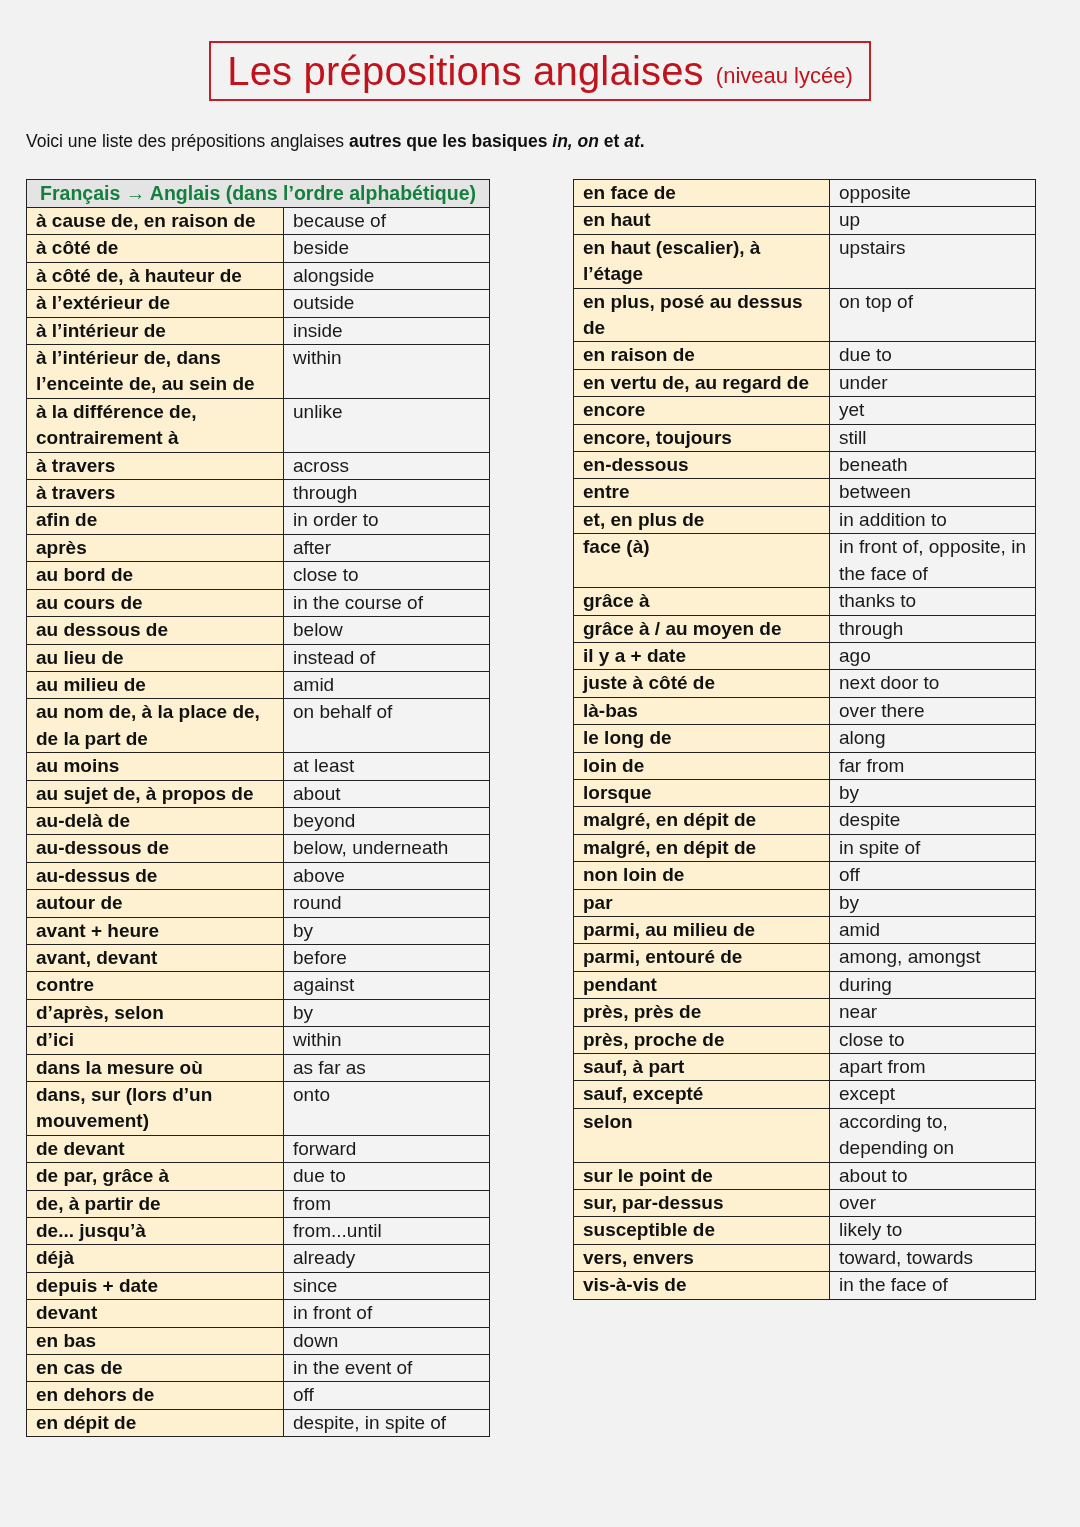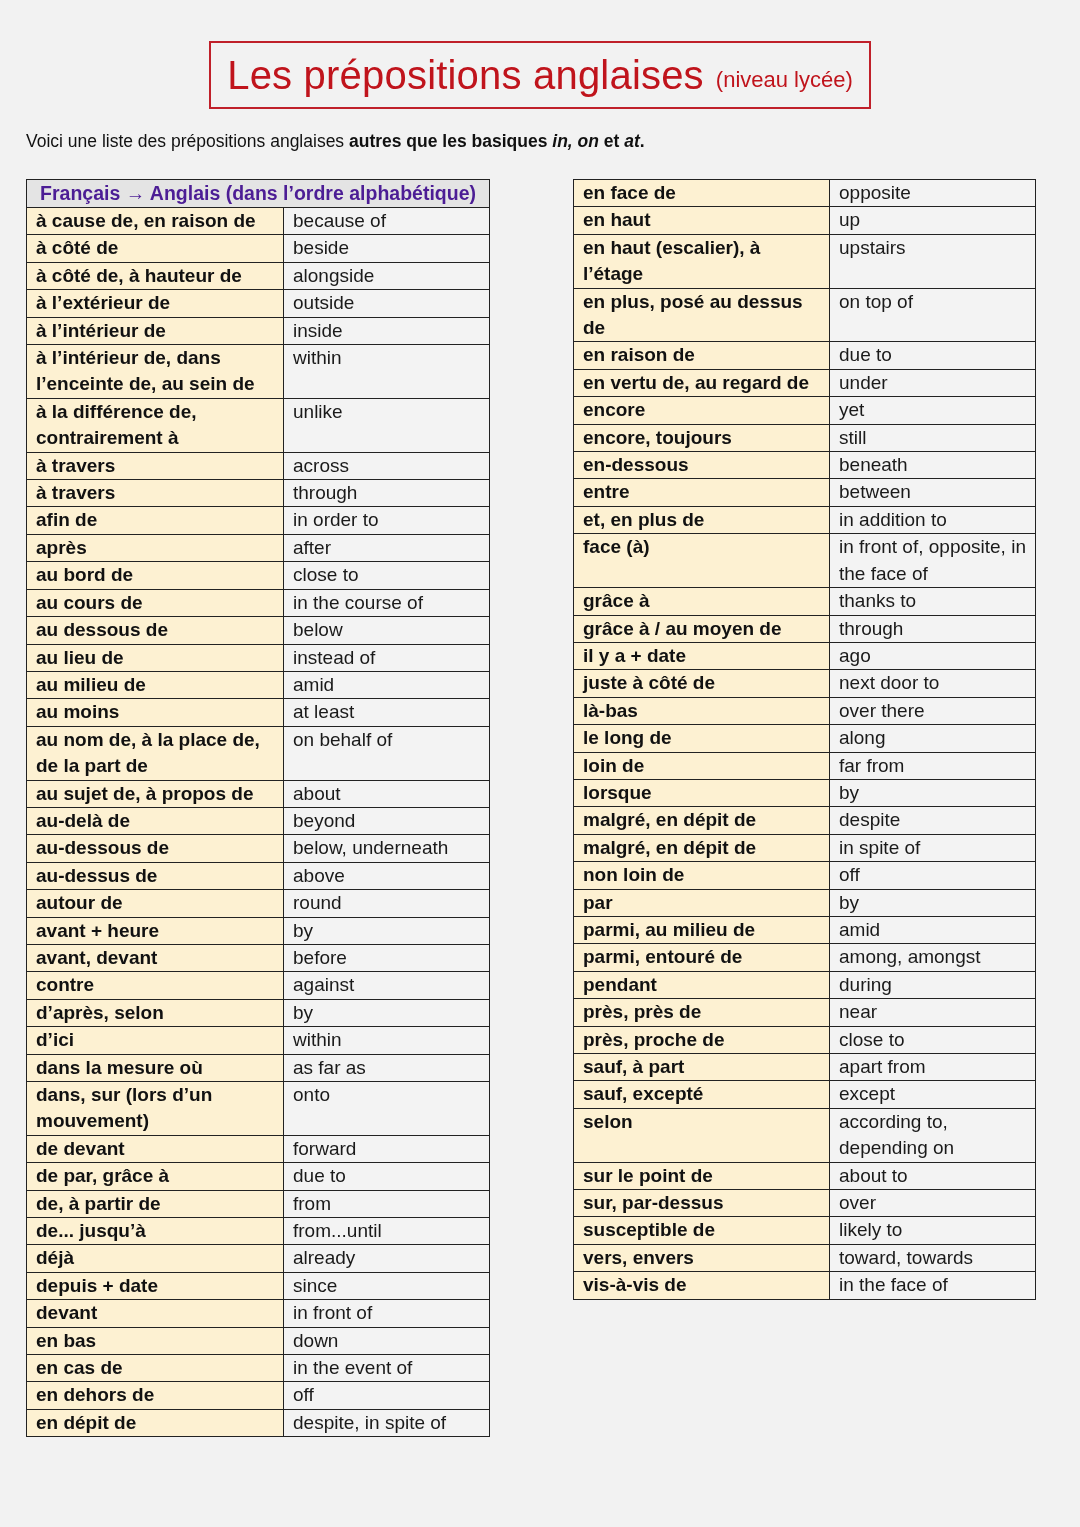--- a/index.html
+++ b/index.html
@@ -7,21 +7,21 @@
     width: 1080px; height: 1527px;
     background: #f2f2f2;
     font-family: "Liberation Sans", "DejaVu Sans", sans-serif;
     color: #111;
     position: relative;
     overflow: hidden;
   }
   .title-box {
     position: absolute;
     left: 209px; top: 41px;
-    width: 662px; height: 68px;
+    width: 662px; height: 60px;
     border: 2px solid #c0202a;
     display: flex; align-items: center; justify-content: center;
     box-sizing: border-box;
     color: #c0141c;
     white-space: nowrap;
   }
   .title-main { font-size: 40px; letter-spacing: 0.2px; }
   .title-sub { font-size: 22px; margin-left: 12px; margin-top: 10px; }
   .intro {
     position: absolute;
@@ -50,21 +50,21 @@
     font-weight: bold;
     color: #111;
   }
   table.vocab td.en {
     background: #f3f3f3;
     color: #1a1a1a;
   }
   table.vocab th {
     border: 1.5px solid #222;
     background: #e4e4e4;
-    color: #4c1d95;
+    color: #15803d;
     font-weight: bold;
     font-size: 19.5px;
     line-height: 27px;
     padding: 0 6px;
     text-align: center;
     white-space: nowrap;
   }
   #left-table { left: 26px; top: 179px; width: 463px; }
   #left-table col.c1 { width: 257px; }
   #left-table col.c2 { width: 206px; }
@@ -151,26 +151,26 @@
       </tr>
       <tr>
         <td class="fr">au lieu de</td>
         <td class="en">instead of</td>
       </tr>
       <tr>
         <td class="fr">au milieu de</td>
         <td class="en">amid</td>
       </tr>
       <tr>
+        <td class="fr">au nom de, à la place de, de la part de</td>
+        <td class="en">on behalf of</td>
+      </tr>
+      <tr>
         <td class="fr">au moins</td>
         <td class="en">at least</td>
-      </tr>
-      <tr>
-        <td class="fr">au nom de, à la place de, de la part de</td>
-        <td class="en">on behalf of</td>
       </tr>
       <tr>
         <td class="fr">au sujet de, à propos de</td>
         <td class="en">about</td>
       </tr>
       <tr>
         <td class="fr">au-delà de</td>
         <td class="en">beyond</td>
       </tr>
       <tr>

